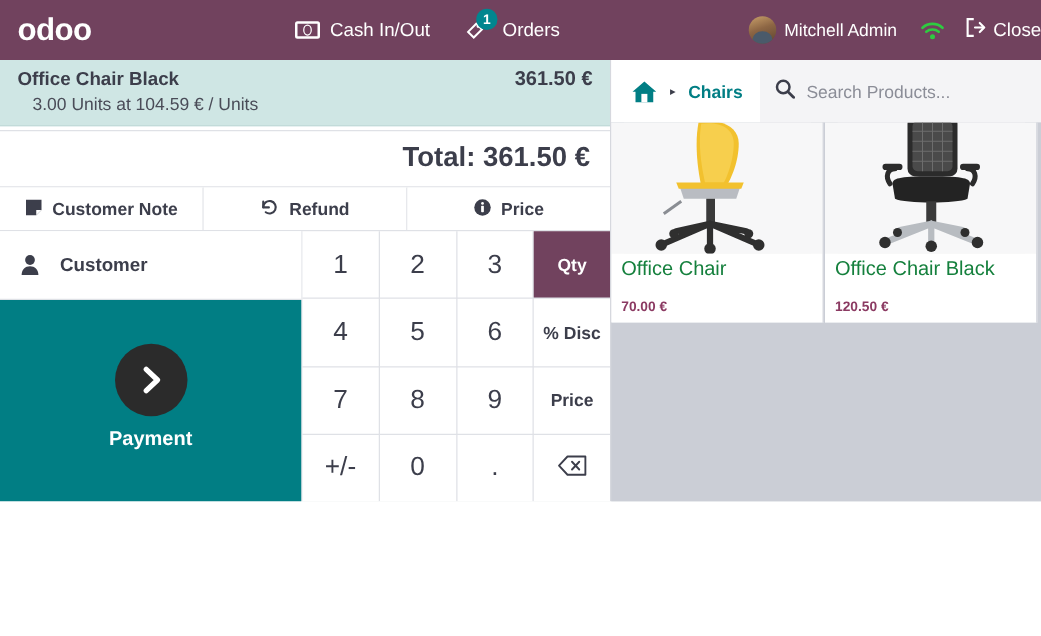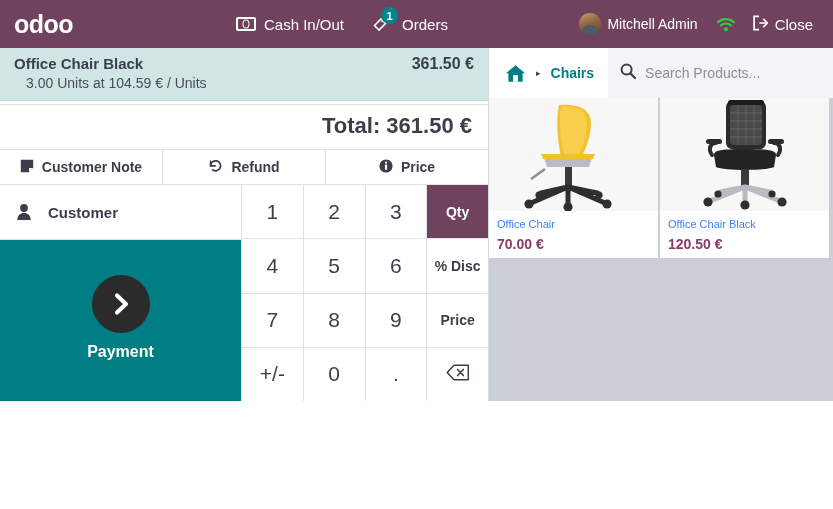--- a/index.html
+++ b/index.html
@@ -59,21 +59,21 @@
   .badge {
     position: absolute; left: 9px; top: -7px;
     min-width: 17px; height: 17px; padding: 0 4px;
     background: #00868f; border-radius: 9px;
     color: #fff; font-size: 11px; font-weight: 700;
     display: flex; align-items: center; justify-content: center;
     z-index: 3;
   }
 
   .topbar-right {
-    position: absolute; right: 20px; top: 0;
+    position: absolute; right: 0; top: 0;
     height: 48px; display: flex; align-items: center; gap: 16px;
   }
   .avatar {
     width: 22px; height: 22px; border-radius: 50%;
     background: linear-gradient(160deg,#c9a06a 0%,#8d6644 45%,#5d4430 100%);
     position: relative; overflow: hidden; flex: 0 0 22px;
   }
   .avatar::after {
     content: ""; position: absolute; left: 50%; top: 56%;
     transform: translateX(-50%);
@@ -223,22 +223,22 @@
     display: flex; flex-direction: column;
     cursor: pointer; overflow: hidden;
     border-right: 1px solid #cbced6;
   }
   .card-img {
     flex: 1 1 auto; background: #f7f7f8;
     display: flex; align-items: flex-end; justify-content: center;
     overflow: hidden; position: relative;
   }
   .card-body { flex: 0 0 46px; padding: 5px 8px 6px 8px; background: #fff; }
-  .card-name { font-size: 11px; color: #3b82f6; line-height: 16px; }
-  .card-price { font-size: 14px; font-weight: 700; color: #8b3a62; margin-top: 4px; }
+  .card-name { font-size: 16px; color: #15803d; line-height: 16px; }
+  .card-price { font-size: 11px; font-weight: 700; color: #8b3a62; margin-top: 16px; }
 </style>
 </head>
 <body>
 
 <div id="app">
 
   <div class="topbar">
     <div class="brand">odoo</div>
 
     <div class="topbar-center">

